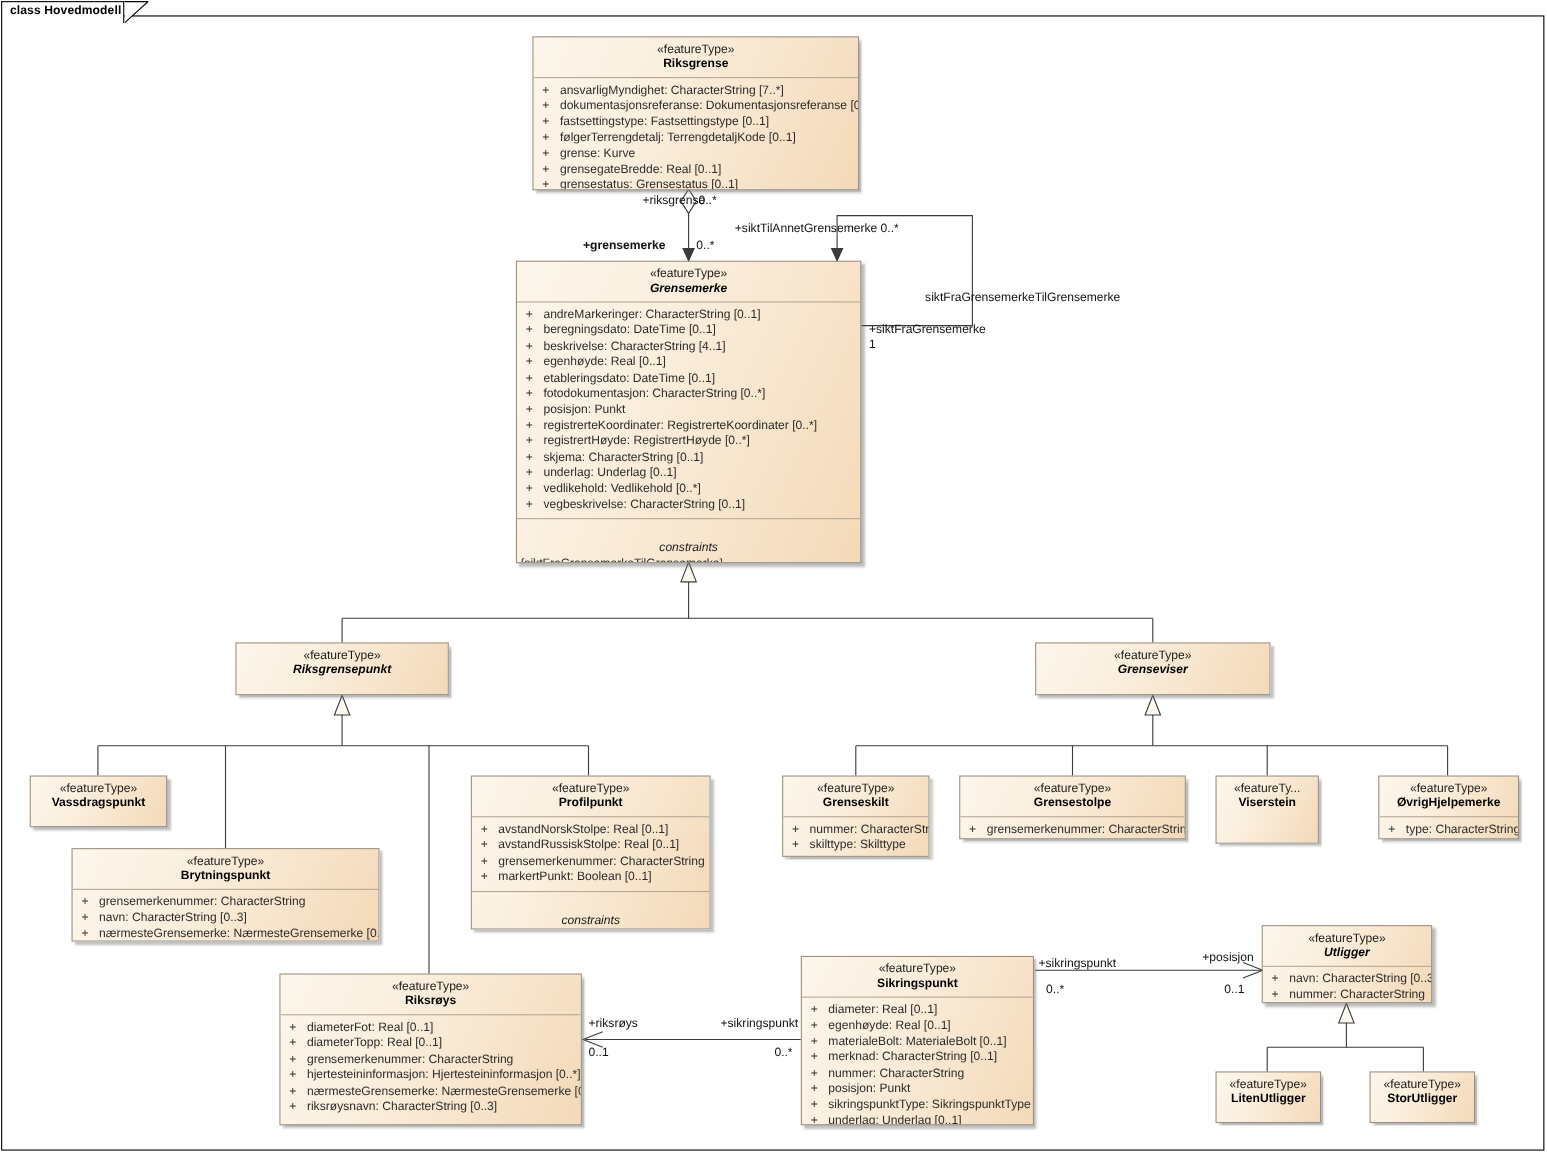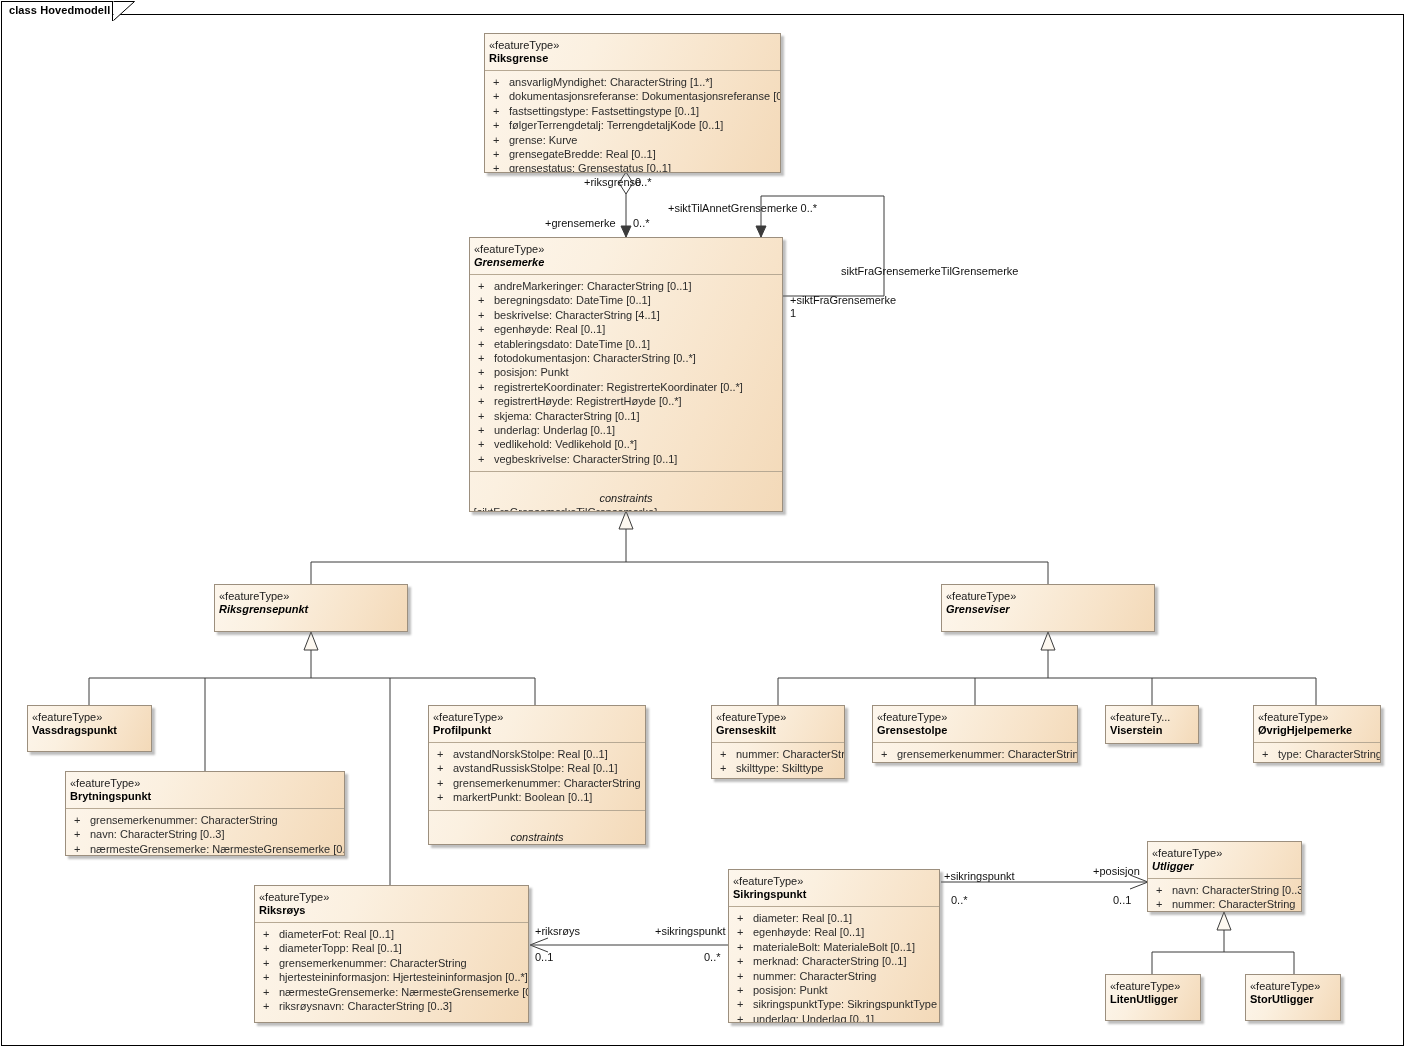--- a/index.html
+++ b/index.html
@@ -65,20 +65,21 @@
     box-sizing: border-box;
     border: 1px solid #9c8f7e;
     background: linear-gradient(115deg, #fdf6ec 0%, #fbf0e0 32%, #f7e3c9 72%, #f3d9b8 100%);
     box-shadow: 3px 3px 2px rgba(110,110,110,0.45);
     font-size: 11px;
     color: #1a1a1a;
     overflow: hidden;
   }
   .cls .hdr {
     padding: 5px 4px 5px 4px;
+    text-align: center;
     line-height: 1.18;
   }
   .cls .stereo {
     font-size: 11px;
     color: #1a1a1a;
     white-space: nowrap;
     overflow: hidden;
   }
   .cls .cname {
     font-size: 11px;
@@ -200,21 +201,21 @@
 
     <line x1="728" y1="945" x2="532" y2="945"></line>
     <polyline points="548,938 530,945 548,952"></polyline>
 
     <line x1="941" y1="882" x2="1147" y2="882"></line>
     <polyline points="1130,875 1148,882 1130,889"></polyline>
   </svg>
 
   <div class="elbl" style="left:584px; top:176px;">+riksgrense</div>
   <div class="elbl" style="left:635px; top:176px;">0..*</div>
-  <div class="elbl" style="left:545px; top:217px;">+grensemerke</div>
+  <div class="elbl" style="left:530px; top:217px;font-weight:bold;">+grensemerke</div>
   <div class="elbl" style="left:633px; top:217px;">0..*</div>
   <div class="elbl" style="left:668px; top:202px;">+siktTilAnnetGrensemerke 0..*</div>
   <div class="elbl" style="left:841px; top:218px;margin-top:47px;">siktFraGrensemerkeTilGrensemerke</div>
   <div class="elbl" style="left:790px; top:294px;">+siktFraGrensemerke</div>
   <div class="elbl" style="left:790px; top:307px;">1</div>
 
   <div class="elbl" style="left:535px; top:925px;">+riksrøys</div>
   <div class="elbl" style="left:535px; top:951px;">0..1</div>
   <div class="elbl" style="left:655px; top:925px;">+sikringspunkt</div>
   <div class="elbl" style="left:704px; top:951px;">0..*</div>
@@ -222,21 +223,21 @@
   <div class="elbl" style="left:951px; top:894px;">0..*</div>
   <div class="elbl" style="left:1093px; top:865px;">+posisjon</div>
   <div class="elbl" style="left:1113px; top:894px;">0..1</div>
 
   <div class="cls" style="left:484px; top:33px; width:297px; height:140px;">
     <div class="hdr">
       <div class="stereo">«featureType»</div>
       <div class="cname">Riksgrense</div>
     </div>
     <div class="sect">
-      <span class="attr"><span class="vis">+</span><span>ansvarligMyndighet: CharacterString [1..*]</span></span>
+      <span class="attr"><span class="vis">+</span><span>ansvarligMyndighet: CharacterString [7..*]</span></span>
       <span class="attr"><span class="vis">+</span><span>dokumentasjonsreferanse: Dokumentasjonsreferanse [0..*]</span></span>
       <span class="attr"><span class="vis">+</span><span>fastsettingstype: Fastsettingstype [0..1]</span></span>
       <span class="attr"><span class="vis">+</span><span>følgerTerrengdetalj: TerrengdetaljKode [0..1]</span></span>
       <span class="attr"><span class="vis">+</span><span>grense: Kurve</span></span>
       <span class="attr"><span class="vis">+</span><span>grensegateBredde: Real [0..1]</span></span>
       <span class="attr"><span class="vis">+</span><span>grensestatus: Grensestatus [0..1]</span></span>
     </div>
   </div>
 
   <div class="cls" style="left:469px; top:237px; width:314px; height:275px;">
@@ -329,21 +330,21 @@
   <div class="cls" style="left:872px; top:705px; width:206px; height:58px;">
     <div class="hdr">
       <div class="stereo">«featureType»</div>
       <div class="cname">Grensestolpe</div>
     </div>
     <div class="sect">
       <span class="attr"><span class="vis">+</span><span>grensemerkenummer: CharacterString</span></span>
     </div>
   </div>
 
-  <div class="cls" style="left:1105px; top:705px; width:94px; height:39px;">
+  <div class="cls" style="left:1105px; top:705px; width:94px; height:62px;">
     <div class="hdr">
       <div class="stereo">«featureTy...</div>
       <div class="cname">Viserstein</div>
     </div>
   </div>
 
   <div class="cls" style="left:1253px; top:705px; width:128px; height:58px;">
     <div class="hdr">
       <div class="stereo">«featureType»</div>
       <div class="cname">ØvrigHjelpemerke</div>

